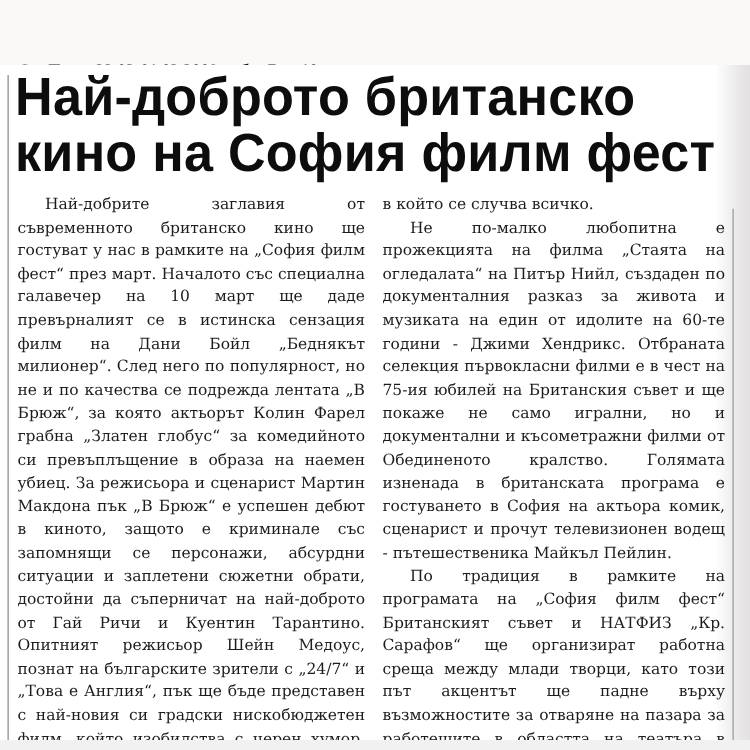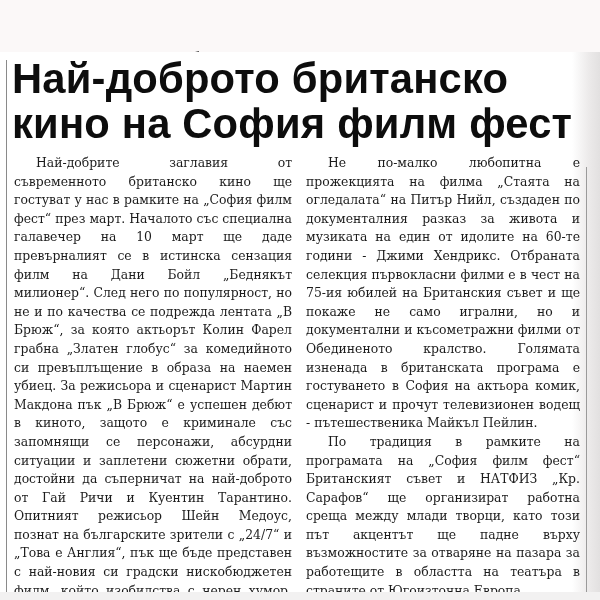--- a/index.html
+++ b/index.html
@@ -74,17 +74,18 @@
 <h1 class="headline" style="margin:0;">
   <div>Най-доброто британско</div>
   <div>кино на София филм фест</div>
 </h1>
 
 <div class="col col-left">
   <p>Най-добрите заглавия от съвременното британско кино ще гостуват у нас в рамките на „София филм фест“ през март. Началото със специална галавечер на 10 март ще даде превърналият се в истинска сензация филм на Дани Бойл „Беднякът милионер“. След него по популярност, но не и по качества се подрежда лентата „В Брюж“, за която актьорът Колин Фарел грабна „Златен глобус“ за комедийното си превъплъщение в образа на наемен убиец. За режисьора и сценарист Мартин Макдона пък „В Брюж“ е успешен дебют в киното, защото е криминале със запомнящи се персонажи, абсурдни ситуации и заплетени сюжетни обрати, достойни да съперничат на най-доброто от Гай Ричи и Куентин Тарантино. Опитният режисьор Шейн Медоус, познат на българските зрители с „24/7“ и „Това е Англия“, пък ще бъде представен с най-новия си градски нискобюджетен филм, който изобилства с черен хумор. Филмът се нарича „Съмърс Таун“ - точно като лондонския квартал,</p>
 </div>
 
 <div class="col col-right">
+  <p class="noindent">в който се случва всичко.</p>
   <p>Не по-малко любопитна е прожекцията на филма „Стаята на огледалата“ на Питър Нийл, създаден по документалния разказ за живота и музиката на един от идолите на 60-те години - Джими Хендрикс. Отбраната селекция първокласни филми е в чест на 75-ия юбилей на Британския съвет и ще покаже не само игрални, но и документални и късометражни филми от Обединеното кралство. Голямата изненада в британската програма е гостуването в София на актьора комик, сценарист и прочут телевизионен водещ - пътешественика Майкъл Пейлин.</p>
   <p>По традиция в рамките на програмата на „София филм фест“ Британският съвет и НАТФИЗ „Кр. Сарафов“ ще организират работна среща между млади творци, като този път акцентът ще падне върху възможностите за отваряне на пазара за работещите в областта на театъра в страните от Югоизточна Европа.</p>
 </div>
 
 <div class="footer-fade"></div>
 
 </body></html>

